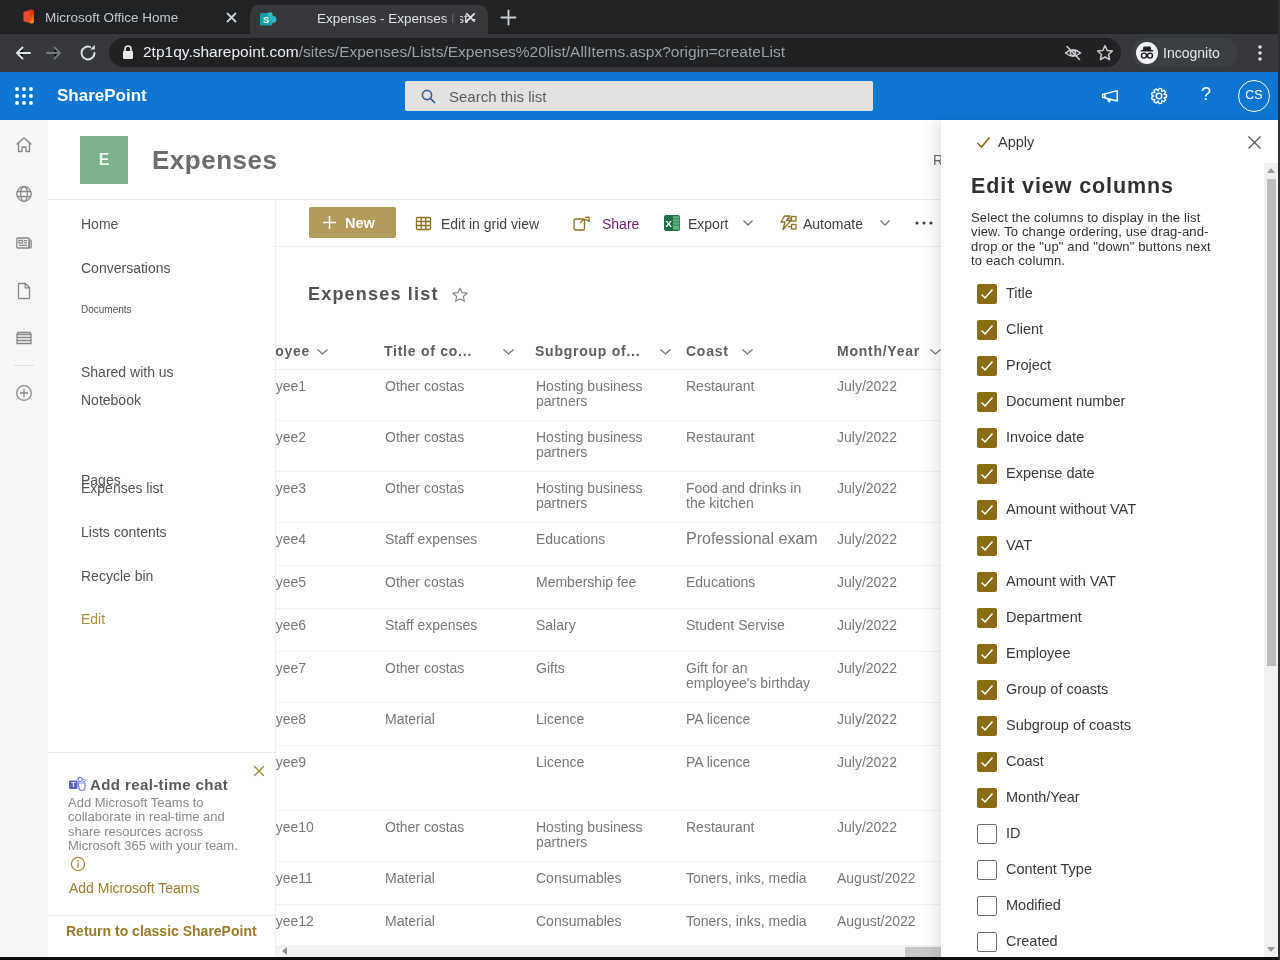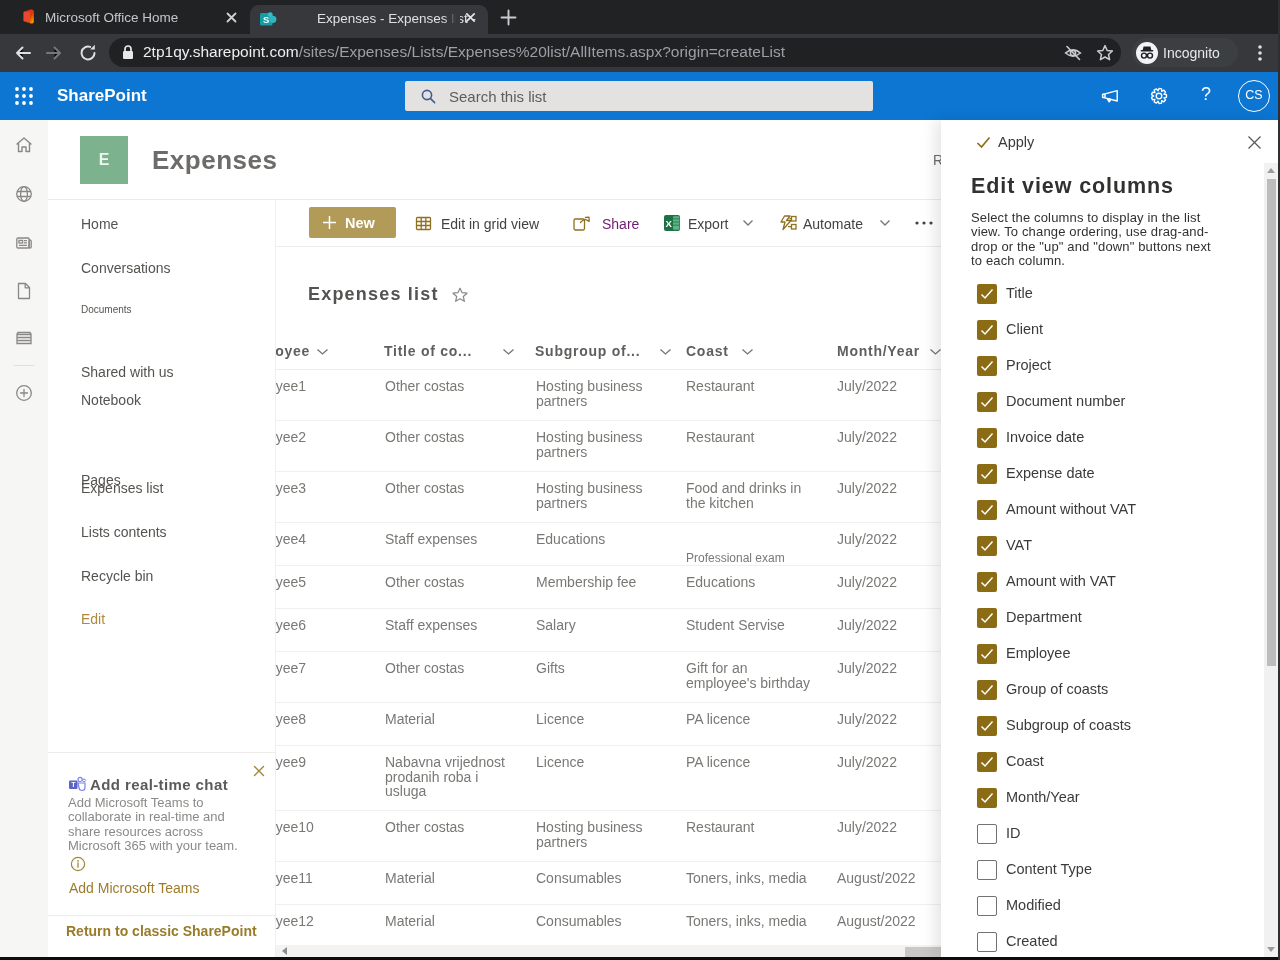--- a/index.html
+++ b/index.html
@@ -289,21 +289,21 @@
   <div class="abs" style="left:0;top:271px;width:665px;height:1px;background:#f1f0ef;"></div>
   <div class="abs" style="left:-40px;top:281px;width:150px;font-size:14px;line-height:14.6px;color:#7a7875;">Employee3</div>
   <div class="abs" style="left:109px;top:281px;width:150px;font-size:14px;line-height:14.6px;color:#7a7875;">Other costas</div>
   <div class="abs" style="left:260px;top:281px;width:150px;font-size:14px;line-height:14.6px;color:#7a7875;">Hosting business<br>partners</div>
   <div class="abs" style="left:410px;top:281px;width:150px;font-size:14px;line-height:14.6px;color:#7a7875;">Food and drinks in<br>the kitchen</div>
   <div class="abs" style="left:561px;top:281px;width:104px;font-size:14px;line-height:14.6px;color:#7a7875;">July/2022</div>
   <div class="abs" style="left:0;top:322px;width:665px;height:1px;background:#f1f0ef;"></div>
   <div class="abs" style="left:-40px;top:332px;width:150px;font-size:14px;line-height:14.6px;color:#7a7875;">Employee4</div>
   <div class="abs" style="left:109px;top:332px;width:150px;font-size:14px;line-height:14.6px;color:#7a7875;">Staff expenses</div>
   <div class="abs" style="left:260px;top:332px;width:150px;font-size:14px;line-height:14.6px;color:#7a7875;">Educations</div>
-  <div class="abs" style="left:410px;top:332px;width:150px;font-size:12px;line-height:14.6px;color:#7a7875;margin-top:19px;">Professional exam</div>
+  <div class="abs" style="left:410px;top:332px;width:150px;font-size:16px;line-height:14.6px;color:#7a7875;">Professional exam</div>
   <div class="abs" style="left:561px;top:332px;width:104px;font-size:14px;line-height:14.6px;color:#7a7875;">July/2022</div>
   <div class="abs" style="left:0;top:365px;width:665px;height:1px;background:#f1f0ef;"></div>
   <div class="abs" style="left:-40px;top:375px;width:150px;font-size:14px;line-height:14.6px;color:#7a7875;">Employee5</div>
   <div class="abs" style="left:109px;top:375px;width:150px;font-size:14px;line-height:14.6px;color:#7a7875;">Other costas</div>
   <div class="abs" style="left:260px;top:375px;width:150px;font-size:14px;line-height:14.6px;color:#7a7875;">Membership fee</div>
   <div class="abs" style="left:410px;top:375px;width:150px;font-size:14px;line-height:14.6px;color:#7a7875;">Educations</div>
   <div class="abs" style="left:561px;top:375px;width:104px;font-size:14px;line-height:14.6px;color:#7a7875;">July/2022</div>
   <div class="abs" style="left:0;top:408px;width:665px;height:1px;background:#f1f0ef;"></div>
   <div class="abs" style="left:-40px;top:418px;width:150px;font-size:14px;line-height:14.6px;color:#7a7875;">Employee6</div>
   <div class="abs" style="left:109px;top:418px;width:150px;font-size:14px;line-height:14.6px;color:#7a7875;">Staff expenses</div>
@@ -317,21 +317,20 @@
   <div class="abs" style="left:410px;top:461px;width:150px;font-size:14px;line-height:14.6px;color:#7a7875;">Gift for an<br>employee's birthday</div>
   <div class="abs" style="left:561px;top:461px;width:104px;font-size:14px;line-height:14.6px;color:#7a7875;">July/2022</div>
   <div class="abs" style="left:0;top:502px;width:665px;height:1px;background:#f1f0ef;"></div>
   <div class="abs" style="left:-40px;top:512px;width:150px;font-size:14px;line-height:14.6px;color:#7a7875;">Employee8</div>
   <div class="abs" style="left:109px;top:512px;width:150px;font-size:14px;line-height:14.6px;color:#7a7875;">Material</div>
   <div class="abs" style="left:260px;top:512px;width:150px;font-size:14px;line-height:14.6px;color:#7a7875;">Licence</div>
   <div class="abs" style="left:410px;top:512px;width:150px;font-size:14px;line-height:14.6px;color:#7a7875;">PA licence</div>
   <div class="abs" style="left:561px;top:512px;width:104px;font-size:14px;line-height:14.6px;color:#7a7875;">July/2022</div>
   <div class="abs" style="left:0;top:545px;width:665px;height:1px;background:#f1f0ef;"></div>
   <div class="abs" style="left:-40px;top:555px;width:150px;font-size:14px;line-height:14.6px;color:#7a7875;">Employee9</div>
-  <div class="abs" style="left:109px;top:555px;width:150px;font-size:14px;line-height:14.6px;color:#7a7875;">Nabavna vrijednost<br>prodanih roba i<br>usluga</div>
   <div class="abs" style="left:260px;top:555px;width:150px;font-size:14px;line-height:14.6px;color:#7a7875;">Licence</div>
   <div class="abs" style="left:410px;top:555px;width:150px;font-size:14px;line-height:14.6px;color:#7a7875;">PA licence</div>
   <div class="abs" style="left:561px;top:555px;width:104px;font-size:14px;line-height:14.6px;color:#7a7875;">July/2022</div>
   <div class="abs" style="left:0;top:610px;width:665px;height:1px;background:#f1f0ef;"></div>
   <div class="abs" style="left:-40px;top:620px;width:150px;font-size:14px;line-height:14.6px;color:#7a7875;">Employee10</div>
   <div class="abs" style="left:109px;top:620px;width:150px;font-size:14px;line-height:14.6px;color:#7a7875;">Other costas</div>
   <div class="abs" style="left:260px;top:620px;width:150px;font-size:14px;line-height:14.6px;color:#7a7875;">Hosting business<br>partners</div>
   <div class="abs" style="left:410px;top:620px;width:150px;font-size:14px;line-height:14.6px;color:#7a7875;">Restaurant</div>
   <div class="abs" style="left:561px;top:620px;width:104px;font-size:14px;line-height:14.6px;color:#7a7875;">July/2022</div>
   <div class="abs" style="left:0;top:661px;width:665px;height:1px;background:#f1f0ef;"></div>

